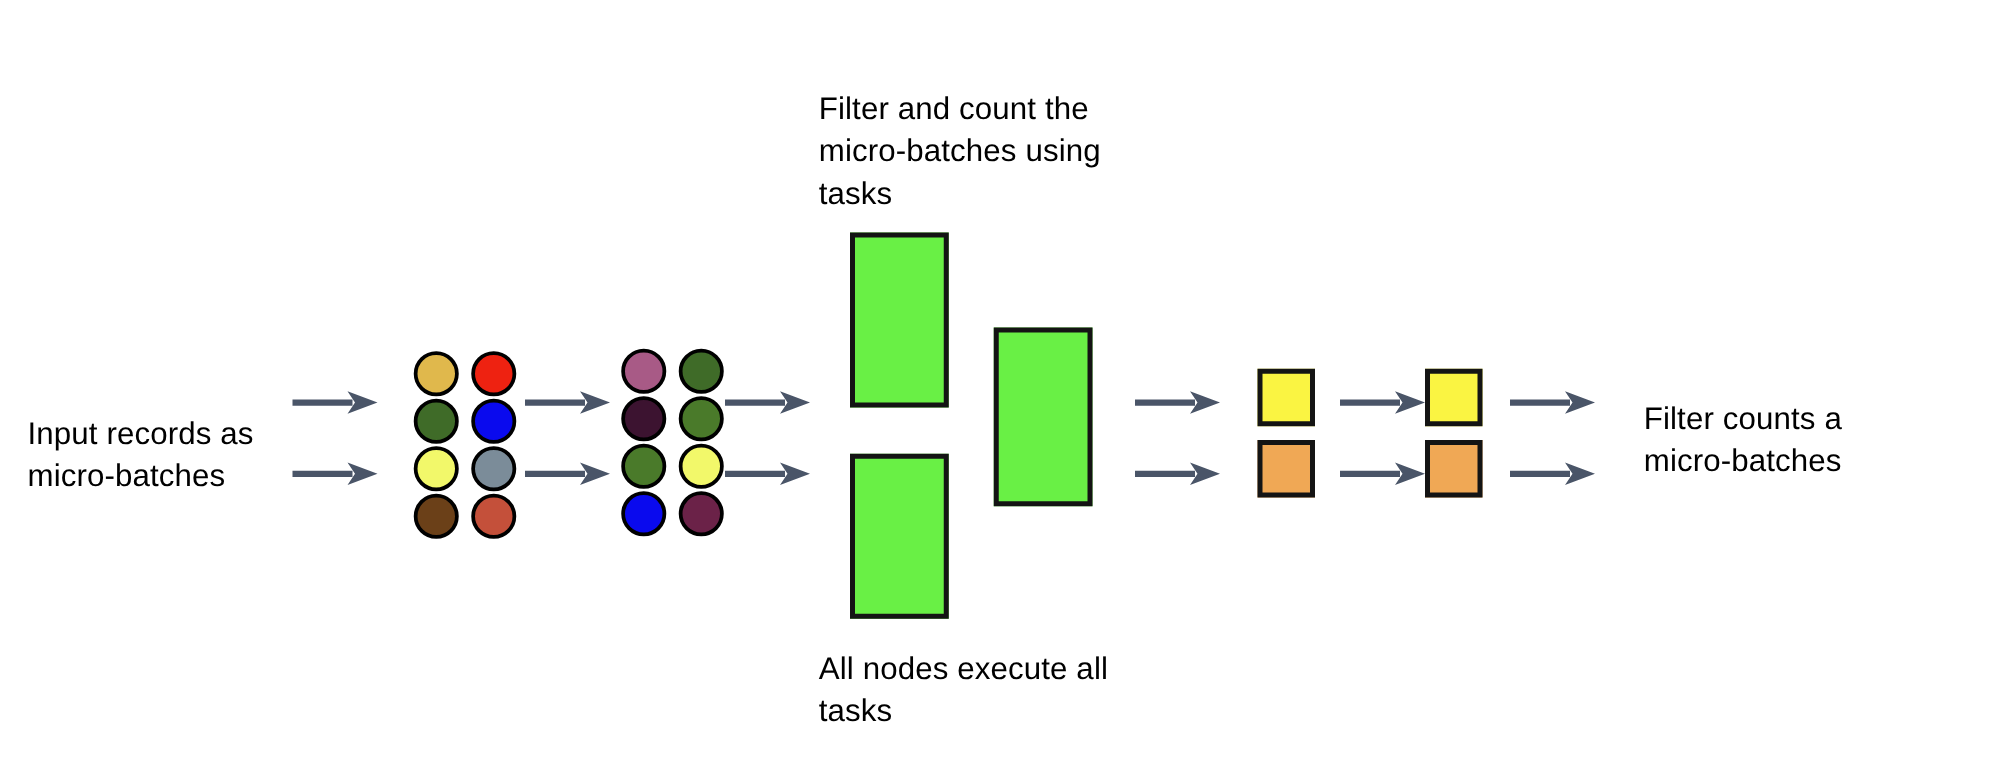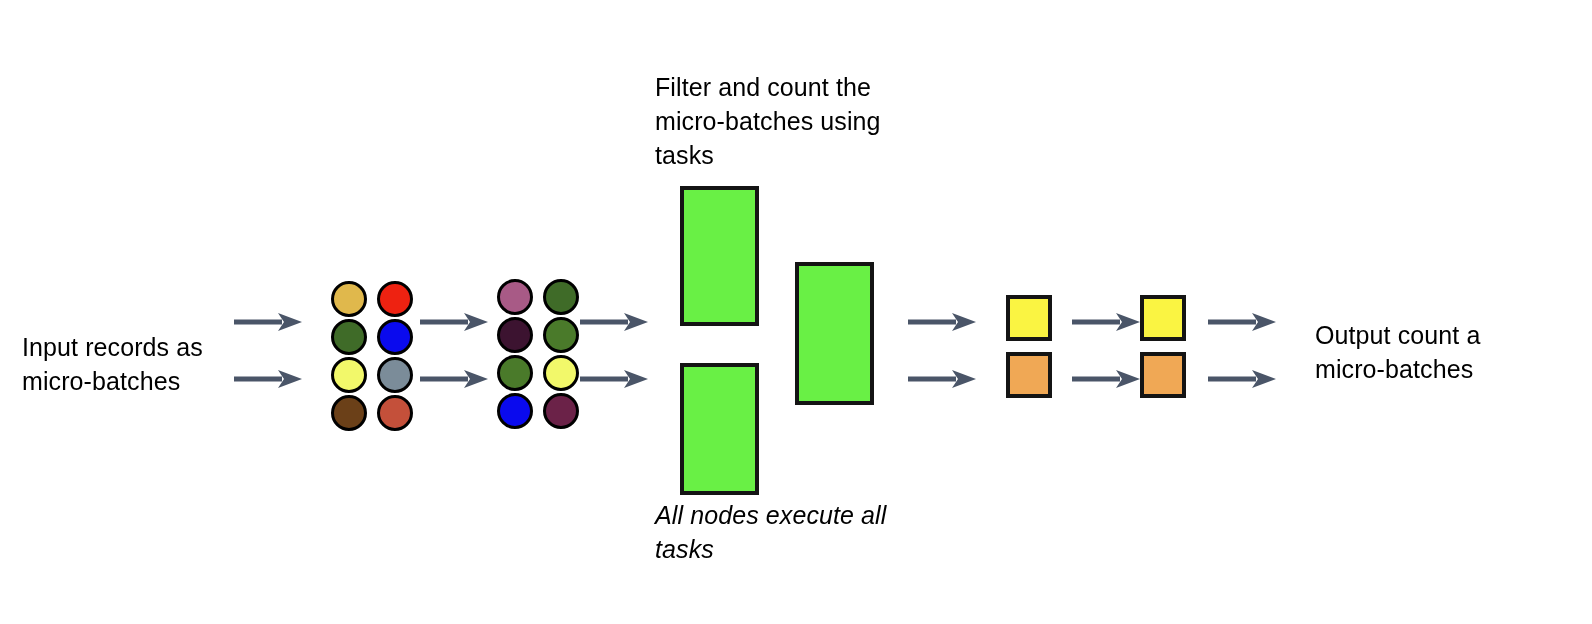--- a/index.html
+++ b/index.html
@@ -58,24 +58,24 @@
 
 <div id="canvas">
 
   <div class="lbl" style="left:22px; top:330px; width:230px;">Input records as
 micro-batches</div>
 
   <div class="lbl" style="left:655px; top:70px; width:290px;">Filter and count the
 micro-batches using
 tasks</div>
 
-  <div class="lbl" style="left:655px; top:498px; width:300px;font-style:italic;">All nodes execute all
+  <div class="lbl" style="left:655px; top:518px; width:300px;">All nodes execute all
 tasks</div>
 
-  <div class="lbl" style="left:1315px; top:318px; width:270px;">Output count a
+  <div class="lbl" style="left:1315px; top:318px; width:270px;">Filter counts a
 micro-batches</div>
 
   <div id="layer-arrows">
       <div class="arrow" style="left: 232px; top: 309px;"><svg width="74" height="26" viewBox="0 0 74 26">
           <path d="M2 13 L50 13" stroke="#4a5568" stroke-width="5" stroke-linecap="butt" fill="none"></path>
           <path d="M70 13 L46 4 L52 13 L46 22 Z" fill="#4a5568"></path>
         </svg></div>
       <div class="arrow" style="left: 232px; top: 366px;"><svg width="74" height="26" viewBox="0 0 74 26">
           <path d="M2 13 L50 13" stroke="#4a5568" stroke-width="5" stroke-linecap="butt" fill="none"></path>
           <path d="M70 13 L46 4 L52 13 L46 22 Z" fill="#4a5568"></path>

